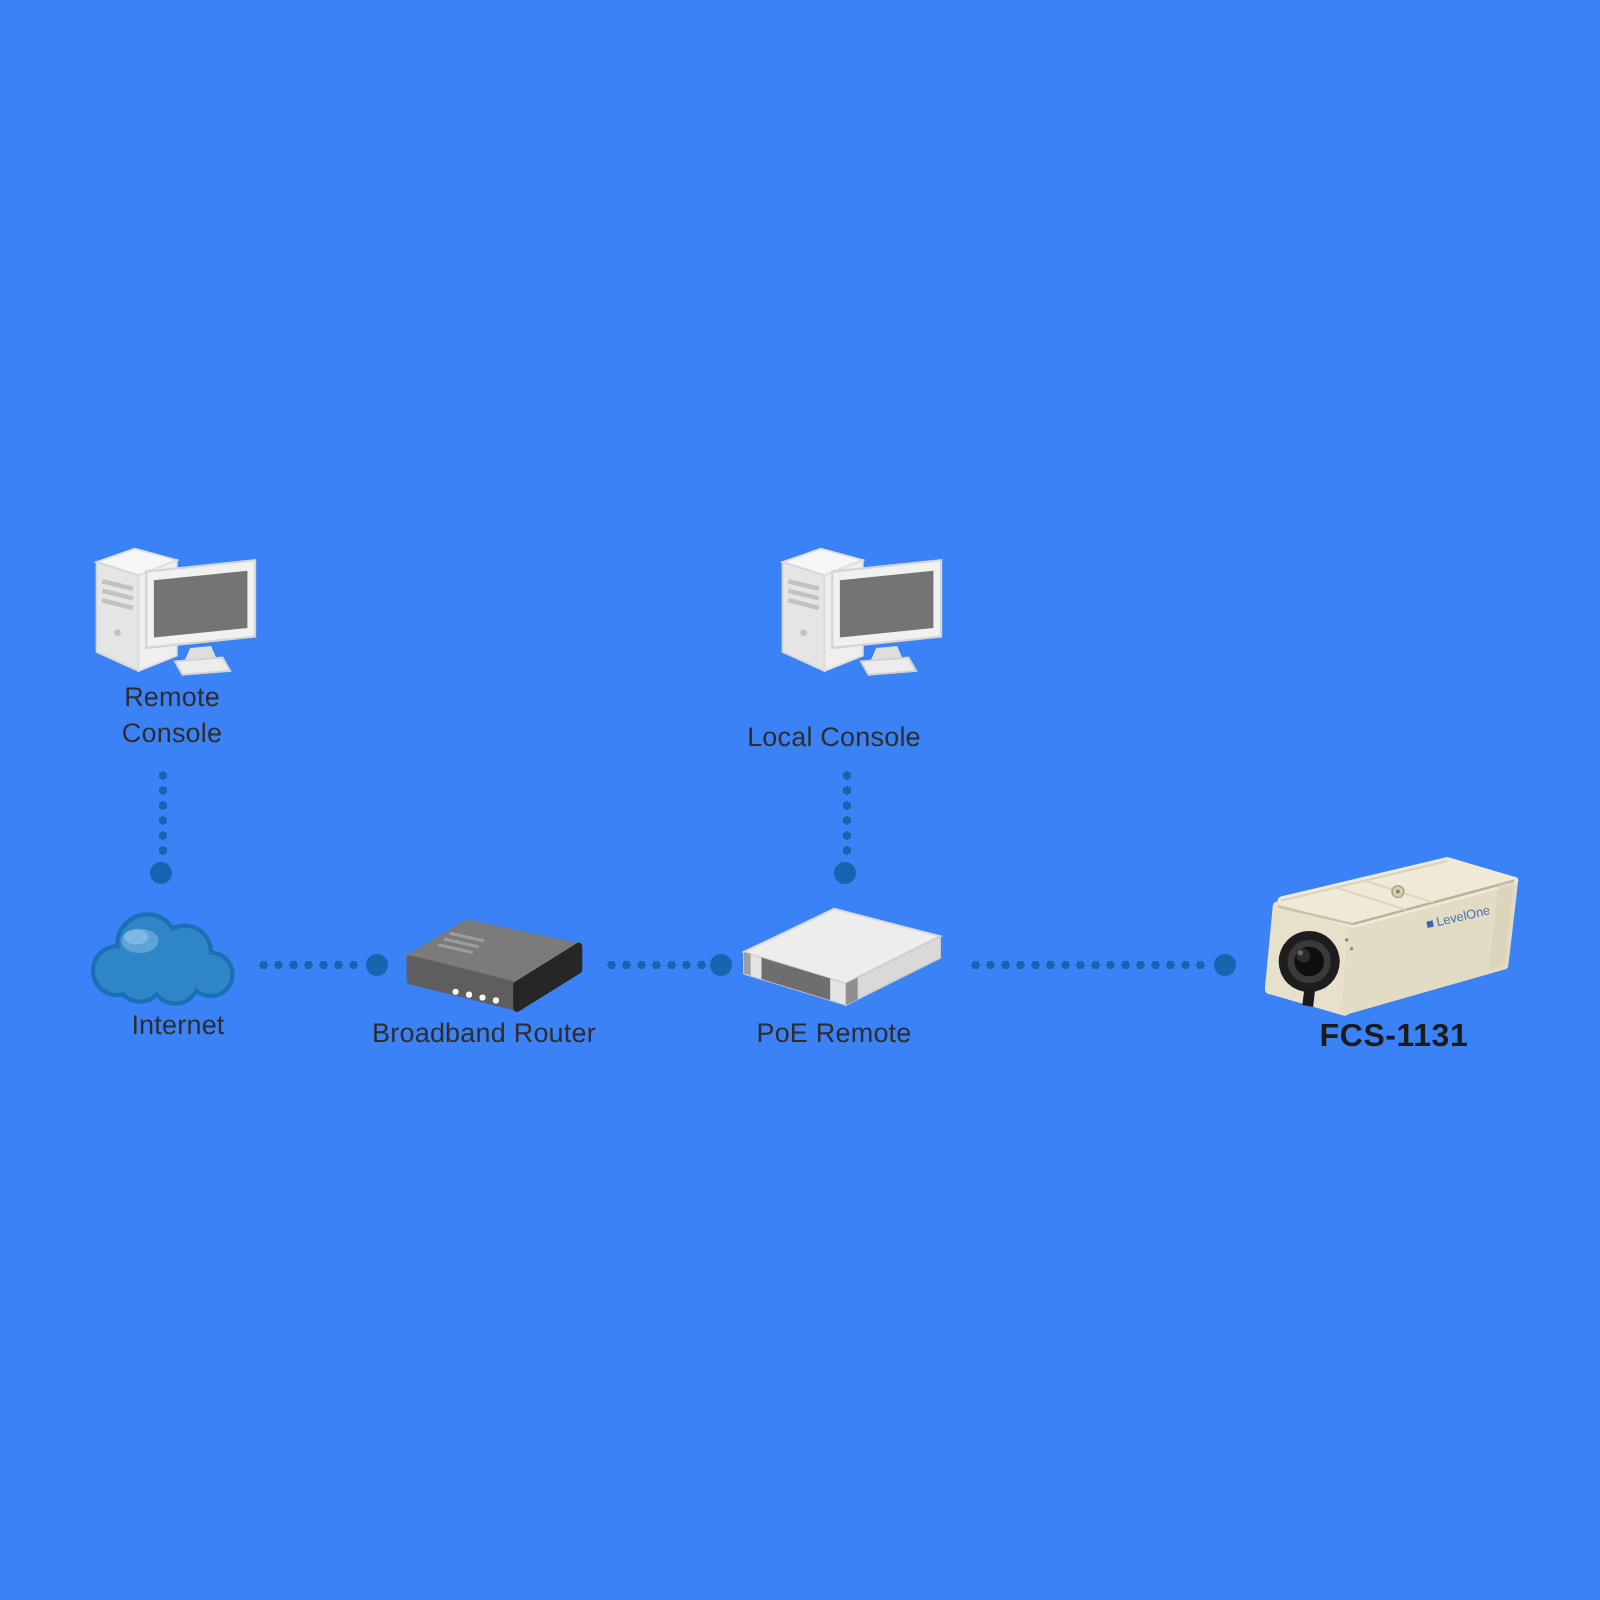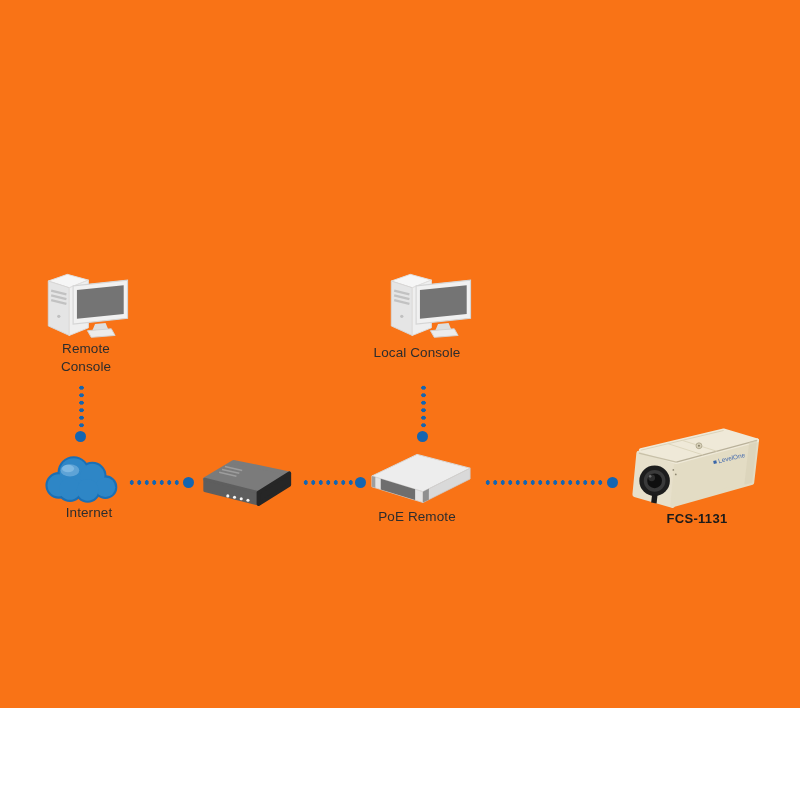--- a/index.html
+++ b/index.html
@@ -1,25 +1,25 @@
 <!DOCTYPE html>
 <html><head>
 <meta charset="utf-8">
 <style>
   html,body{margin:0;padding:0;background:#ffffff;}
   #canvas{
-    position:relative;width:800px;height:708px;background:#f97316;
+    position:relative;width:800px;height:800px;background:#3b82f6;
     font-family:"Liberation Sans","DejaVu Sans",sans-serif;overflow:hidden;text-decoration:underline;
   }
   .node{position:absolute;}
   .node-label{
     position:absolute;text-align:center;color:#2d2d2d;font-size:13.5px;
     line-height:18px;white-space:pre-line;letter-spacing:0.1px;
   }
-  .node-label.bold{font-weight:bold;font-size:13px;color:#1b1b1b;letter-spacing:0.3px;}
+  .node-label.bold{font-weight:bold;font-size:16px;color:#1b1b1b;letter-spacing:0.3px;}
   .dots-h{
     position:absolute;height:5px;
     background-image:radial-gradient(circle 2.1px at center,#1565b0 98%,transparent 100%);
     background-size:7.5px 5px;background-repeat:repeat-x;background-position:left center;
   }
   .dots-v{
     position:absolute;width:5px;
     background-image:radial-gradient(circle 2.1px at center,#1565b0 98%,transparent 100%);
     background-size:5px 7.5px;background-repeat:repeat-y;background-position:center top;
   }
@@ -63,21 +63,21 @@
         <line x1="11" y1="36" x2="27" y2="40" stroke="#c2c2c2" stroke-width="2.4"></line>
         <line x1="11" y1="41" x2="27" y2="45" stroke="#c2c2c2" stroke-width="2.4"></line>
         <circle cx="19" cy="58" r="1.7" fill="#c0c0c0"></circle>
         <polygon points="34,26 91,20 91,60 34,66" fill="#f1f1f1" stroke="#d5d5d5" stroke-width="1.2"></polygon>
         <polygon points="38,30.5 87,25.5 87,55.5 38,60.5" fill="#747474"></polygon>
         <polygon points="57,66 68,65 71,72 54,73" fill="#dedede"></polygon>
         <polygon points="49,73 74,71 78,78 53,80" fill="#ececec" stroke="#d2d2d2" stroke-width="1"></polygon>
       </svg>
     </span>
   </div>
-  <div class="node-label" style="left:352px;top:344px;width:130px;">Local Console</div>
+  <div class="node-label" style="left:352px;top:360px;width:130px;">Local Console</div>
 
   <div class="node" style="left:42px;top:448px;width:82px;height:56px;">
     <svg width="82" height="56" viewBox="0 0 84 60">
       <g stroke="#1b6fb4" stroke-width="4.5" fill="#2e86c6">
         <circle cx="16" cy="40" r="12"></circle>
           <circle cx="32" cy="26" r="15"></circle>
         <circle cx="52" cy="30" r="13"></circle>
           <circle cx="66" cy="42" r="10.5"></circle>
         <circle cx="28" cy="44" r="11.5"></circle>
           <circle cx="47" cy="45" r="11.5"></circle>
@@ -107,20 +107,21 @@
       <line x1="24" y1="16" x2="42" y2="20" stroke="#9d9d9d" stroke-width="1.6"></line>
       <line x1="21" y1="19" x2="39" y2="23" stroke="#9d9d9d" stroke-width="1.6"></line>
       <g fill="#ffffff" opacity="0.95">
         <circle cx="30" cy="43.5" r="1.6"></circle>
           <circle cx="37" cy="45" r="1.6"></circle>
         <circle cx="44" cy="46.5" r="1.6"></circle>
           <circle cx="51" cy="48" r="1.6"></circle>
       </g>
     </svg>
   </div>
+  <div class="node-label" style="left:162px;top:508px;width:160px;">Broadband Router</div>
 
   <div class="node" style="left:366px;top:446px;width:110px;height:60px;">
     <svg width="110" height="60" viewBox="0 0 112 60">
       <polygon points="6,30 52,8 106,22 58,46" fill="#ededed" stroke="#d9d9d9" stroke-width="1"></polygon>
       <polygon points="6,30 58,46 58,57 6,41" fill="#e4e4e4" stroke="#d5d5d5" stroke-width="0.8"></polygon>
       <polygon points="58,46 106,22 106,33 58,57" fill="#d9d9d9" stroke="#cccccc" stroke-width="0.8"></polygon>
       <polygon points="15,32.8 50,43.5 50,54.5 15,43.8" fill="#6e6e6e"></polygon>
       <polygon points="6,30 9.5,31 9.5,42 6,41" fill="#9e9e9e"></polygon>
       <polygon points="58,46 64,43 64,54.2 58,57" fill="#8f8f8f"></polygon>
     </svg>

